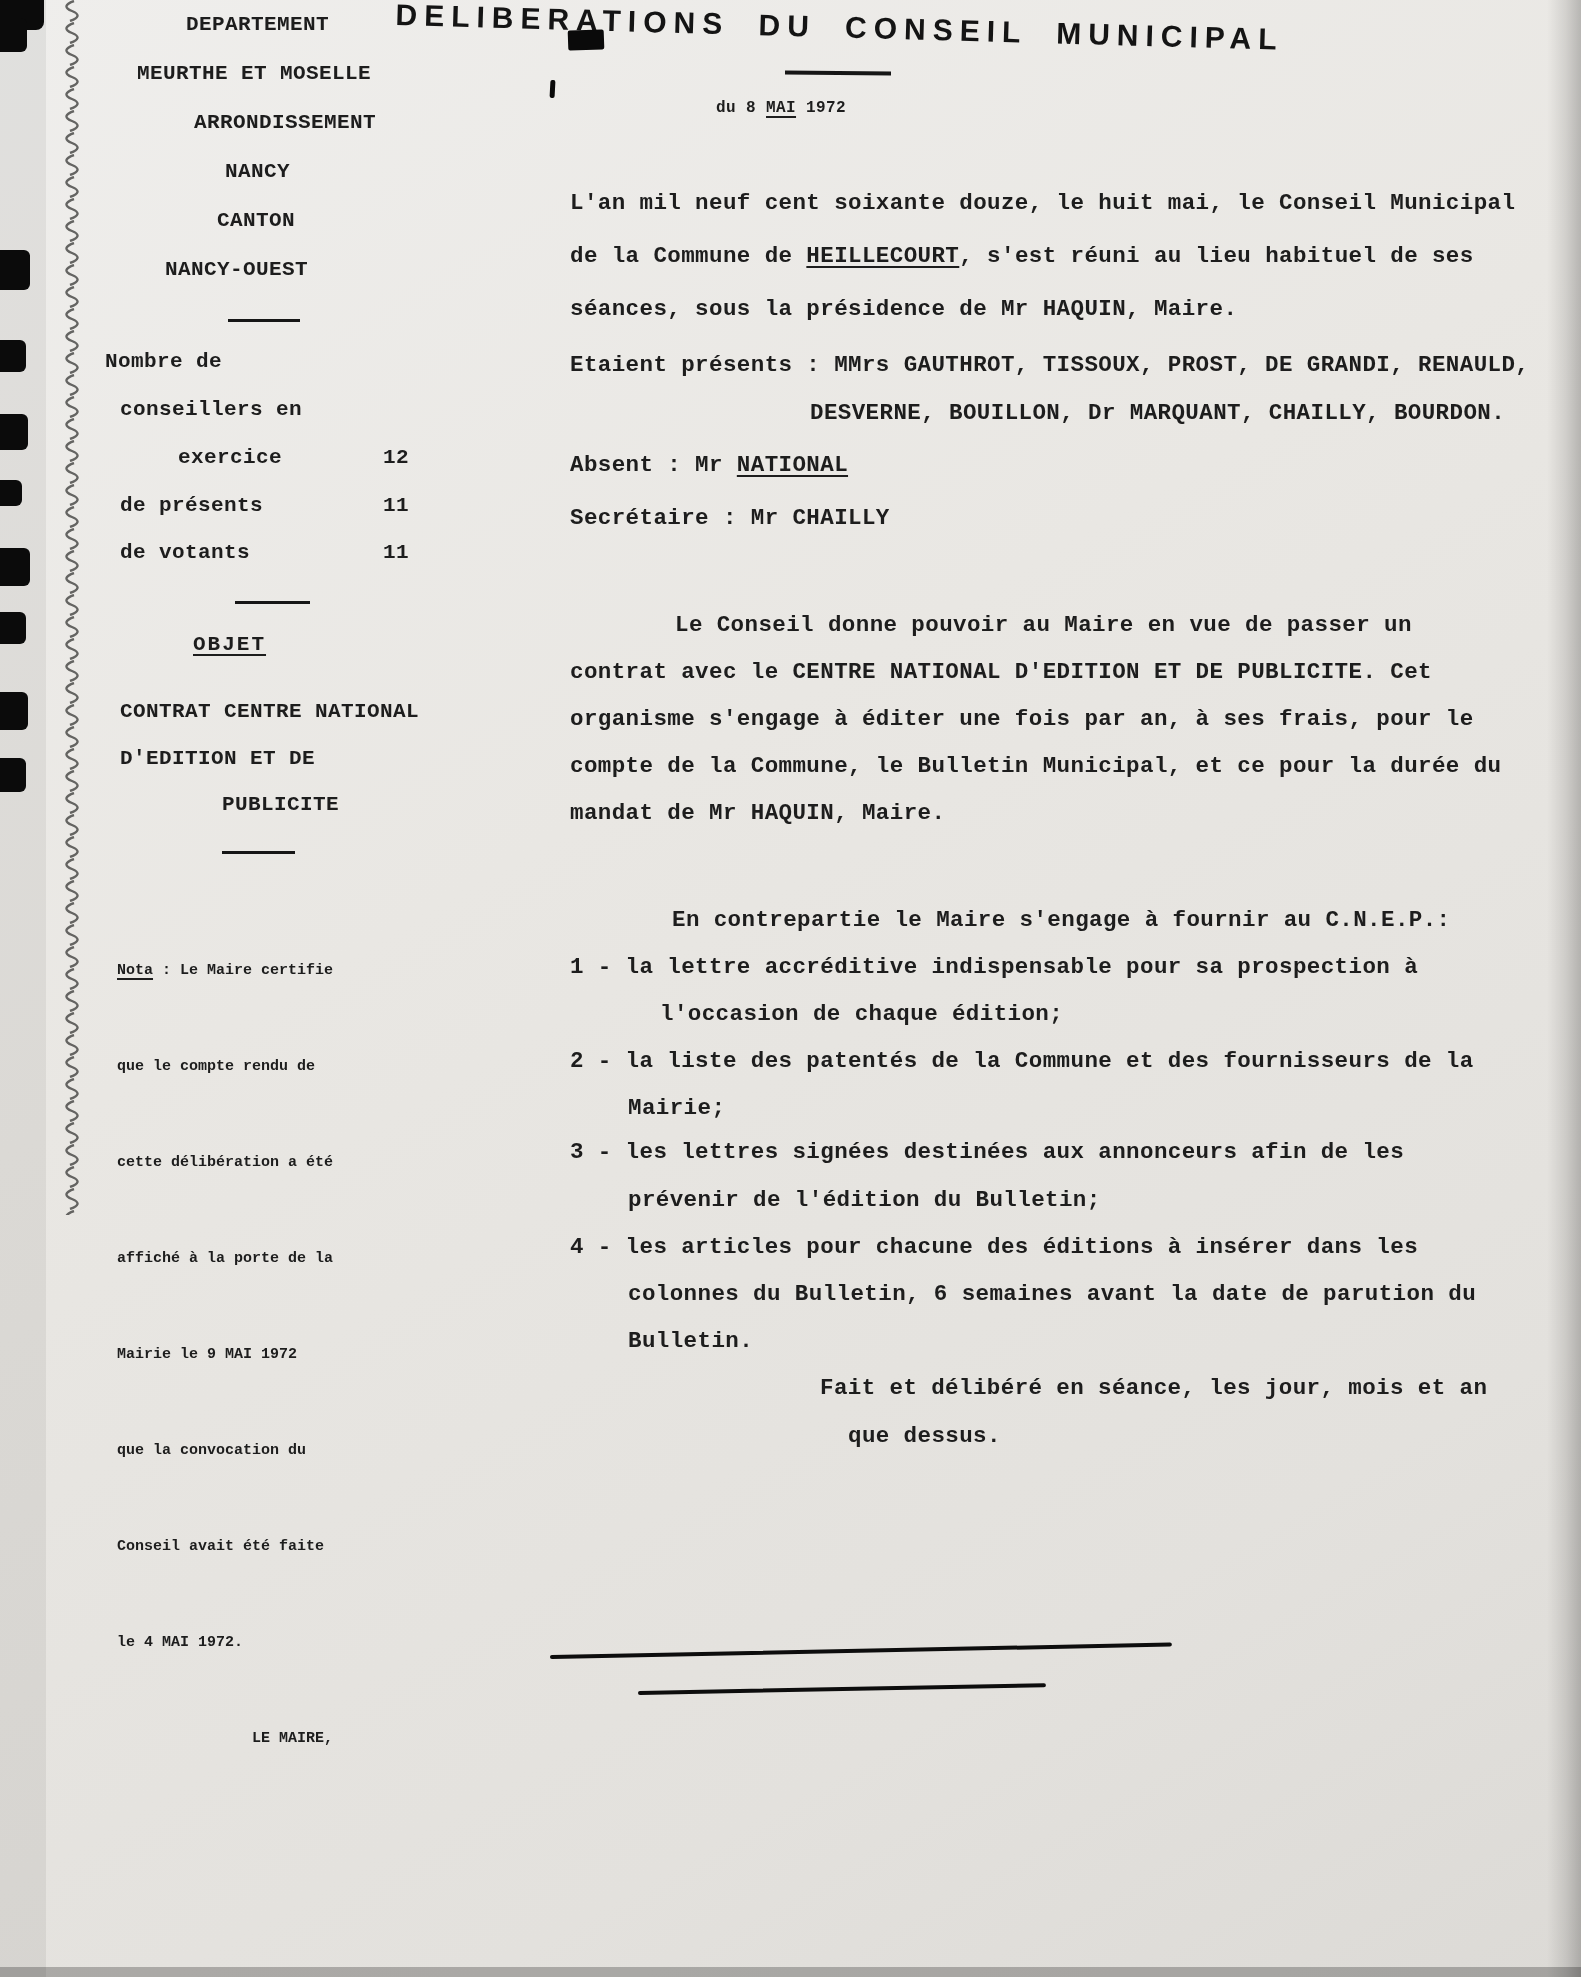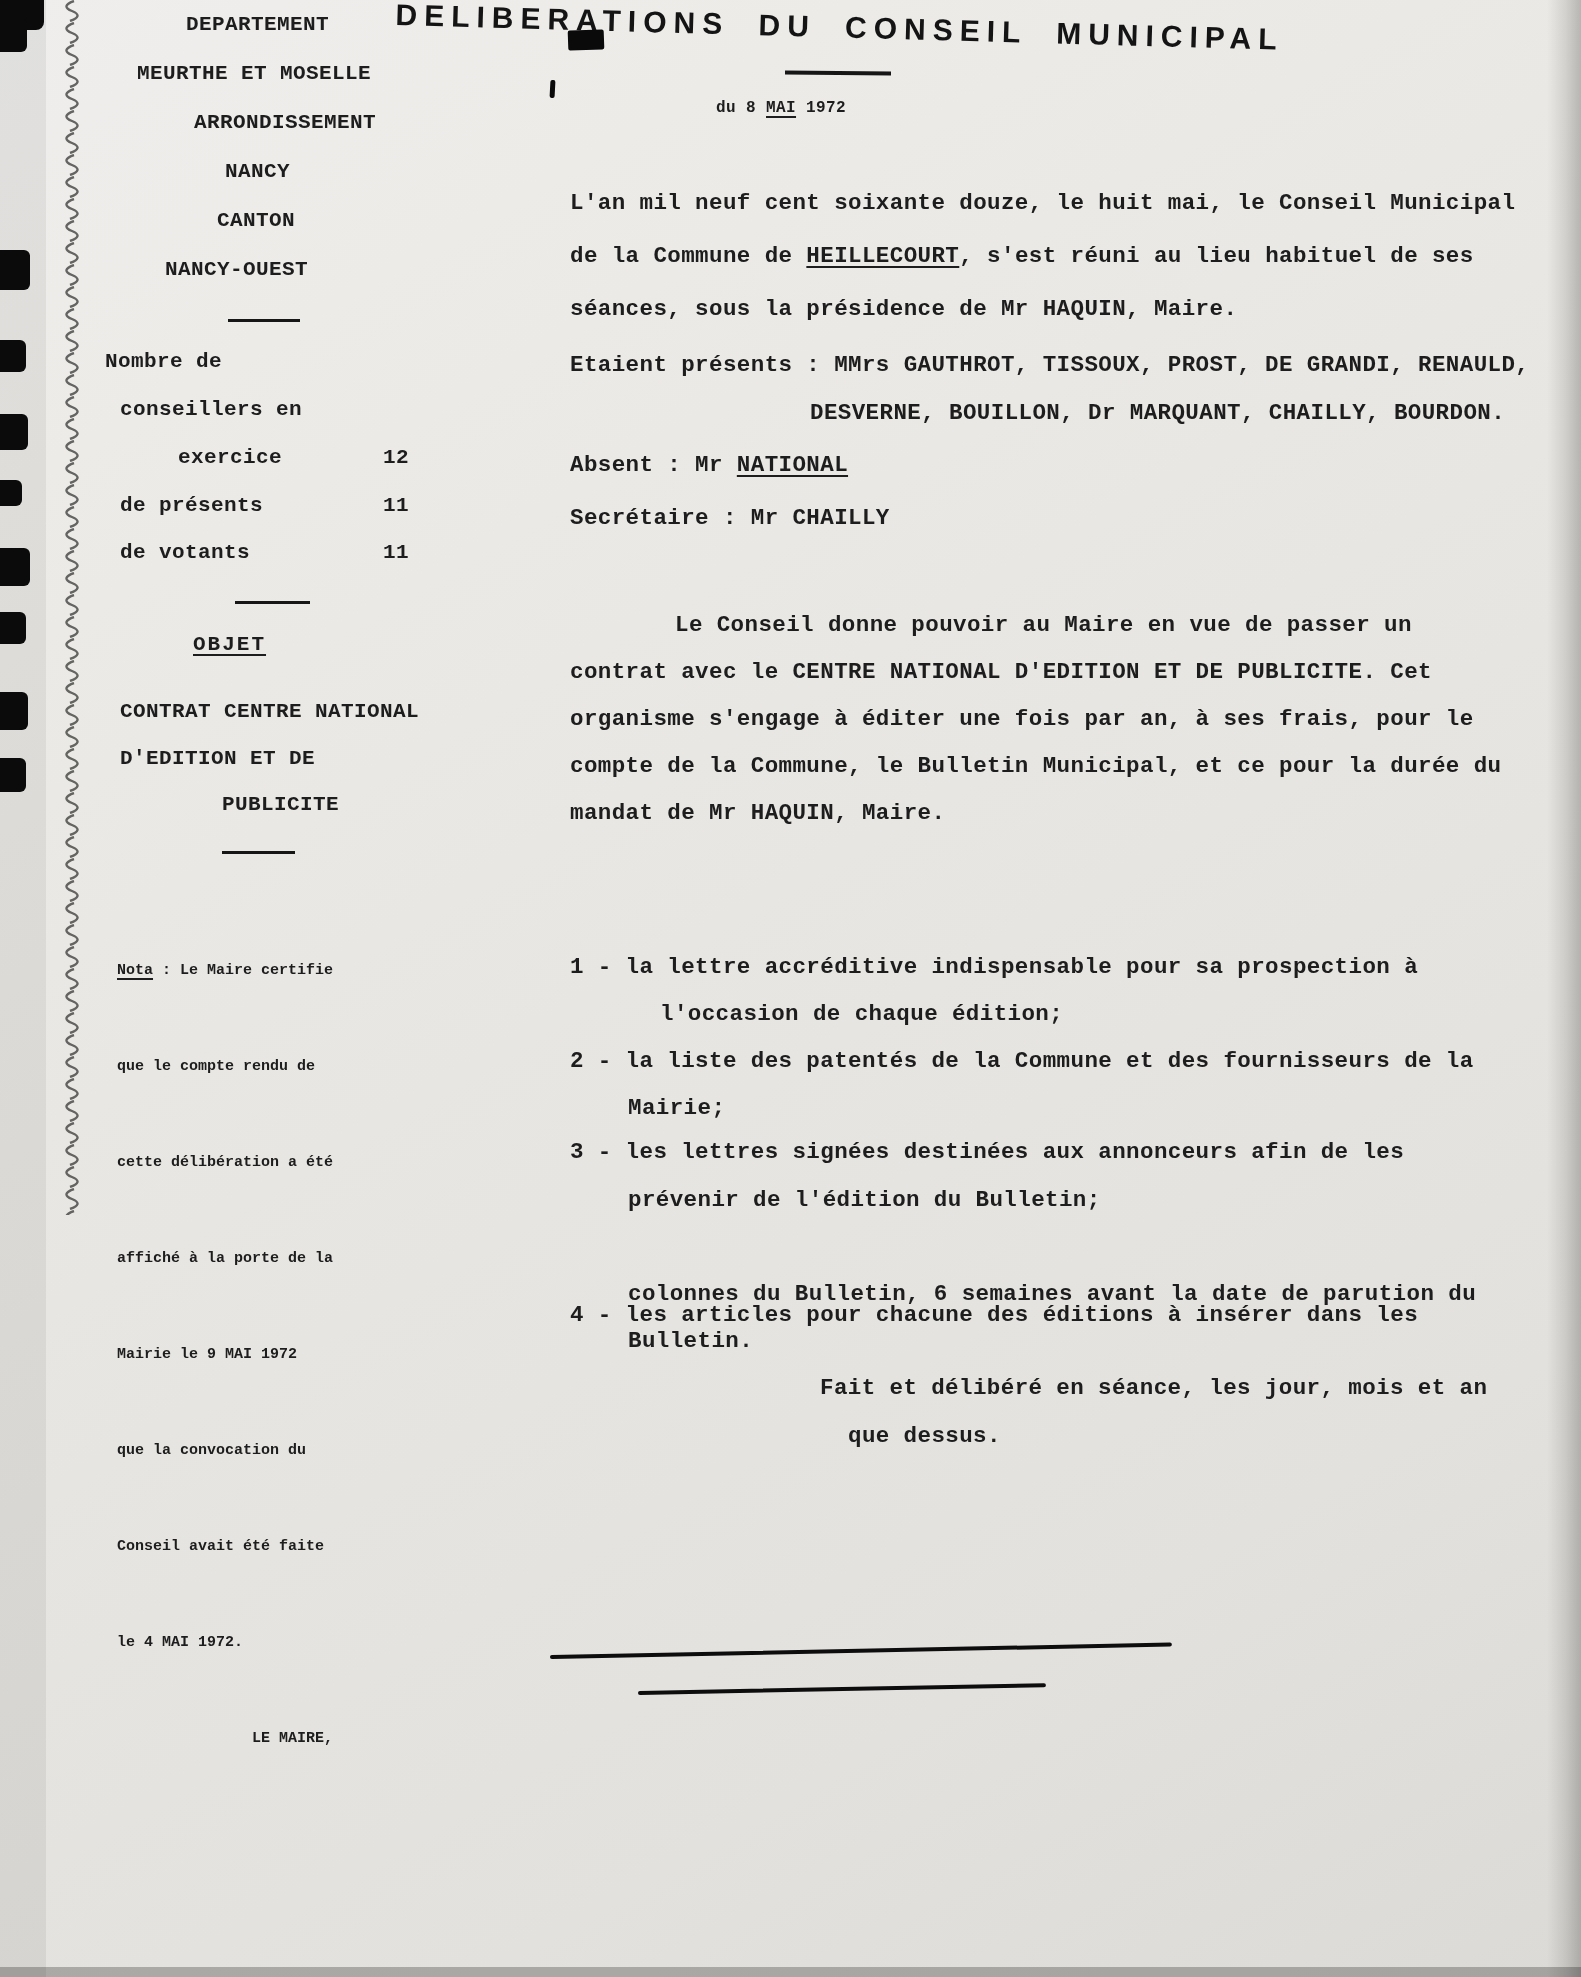--- a/index.html
+++ b/index.html
@@ -110,28 +110,29 @@
   <div class="tw" style="left:810px;top:400px;">DESVERNE, BOUILLON, Dr MARQUANT, CHAILLY, BOURDON.</div>
   <div class="tw" style="left:570px;top:452px;"><span>Absent : Mr </span><span class="u">NATIONAL</span></div>
   <div class="tw" style="left:570px;top:505px;">Secrétaire : Mr CHAILLY</div>
 
   <div class="tw" style="left:675px;top:612px;">Le Conseil donne pouvoir au Maire en vue de passer un</div>
   <div class="tw" style="left:570px;top:659px;">contrat avec le CENTRE NATIONAL D'EDITION ET DE PUBLICITE. Cet</div>
   <div class="tw" style="left:570px;top:706px;">organisme s'engage à éditer une fois par an, à ses frais, pour le</div>
   <div class="tw" style="left:570px;top:753px;">compte de la Commune, le Bulletin Municipal, et ce pour la durée du</div>
   <div class="tw" style="left:570px;top:800px;">mandat de Mr HAQUIN, Maire.</div>
 
+  <div class="tw" style="left:672px;top:907px;">En contrepartie le Maire s'engage à fournir au C.N.E.P.:</div>
 
   <div class="tw" style="left:570px;top:954px;">1 - la lettre accréditive indispensable pour sa prospection à</div>
   <div class="tw" style="left:660px;top:1001px;">l'occasion de chaque édition;</div>
   <div class="tw" style="left:570px;top:1048px;">2 - la liste des patentés de la Commune et des fournisseurs de la</div>
   <div class="tw" style="left:628px;top:1095px;">Mairie;</div>
   <div class="tw" style="left:570px;top:1139px;">3 - les lettres signées destinées aux annonceurs afin de les</div>
   <div class="tw" style="left:628px;top:1187px;">prévenir de l'édition du Bulletin;</div>
-  <div class="tw" style="left:570px;top:1302px;">4 - les articles pour chacune des éditions à insérer dans les</div>
+  <div class="tw" style="left:570px;top:1234px;">4 - les articles pour chacune des éditions à insérer dans les</div>
   <div class="tw" style="left:628px;top:1281px;">colonnes du Bulletin, 6 semaines avant la date de parution du</div>
   <div class="tw" style="left:628px;top:1328px;">Bulletin.</div>
 
   <div class="tw" style="left:820px;top:1375px;">Fait et délibéré en séance, les jour, mois et an</div>
   <div class="tw" style="left:848px;top:1423px;">que dessus.</div>
 
   <div class="hline" style="left:550px;top:1655px;width:622px;height:4px;transform:rotate(-1.15deg);"></div>
   <div class="hline" style="left:638px;top:1691px;width:408px;height:4px;transform:rotate(-1.1deg);"></div>
 
 </div>

